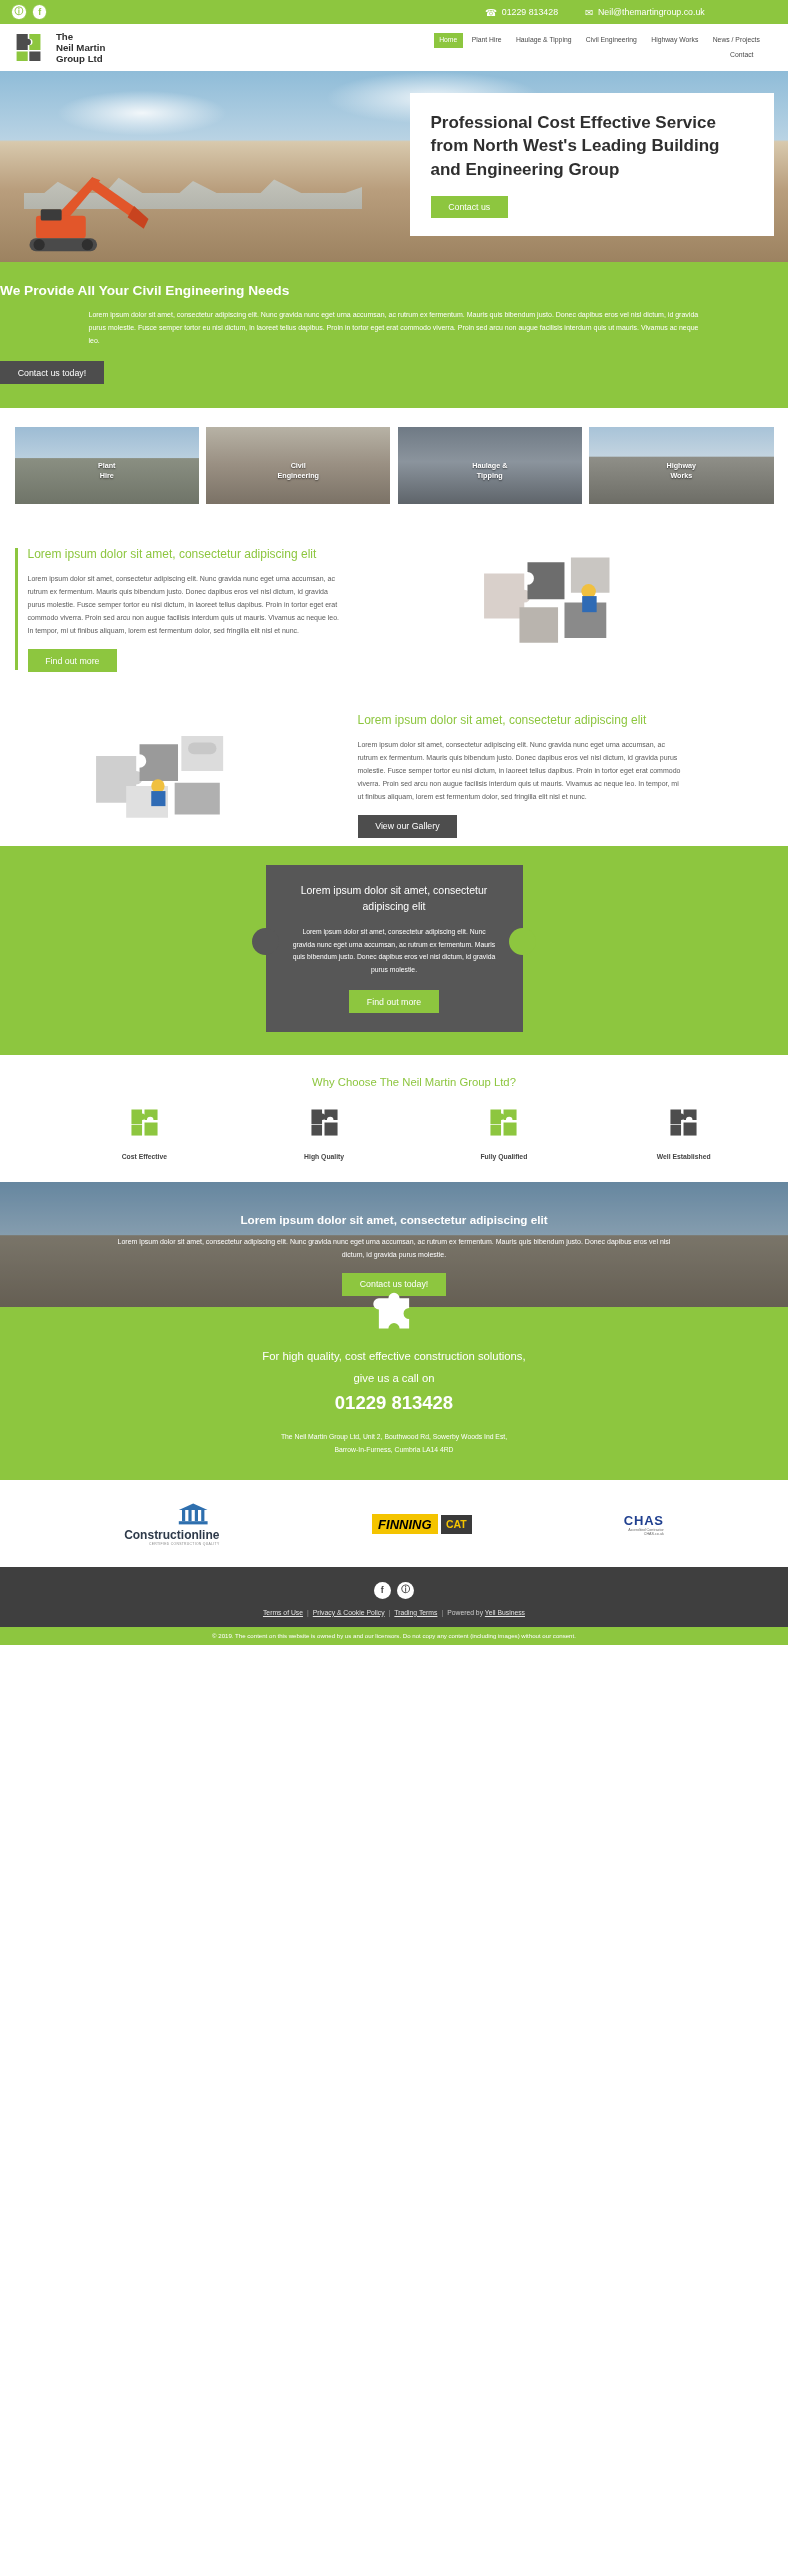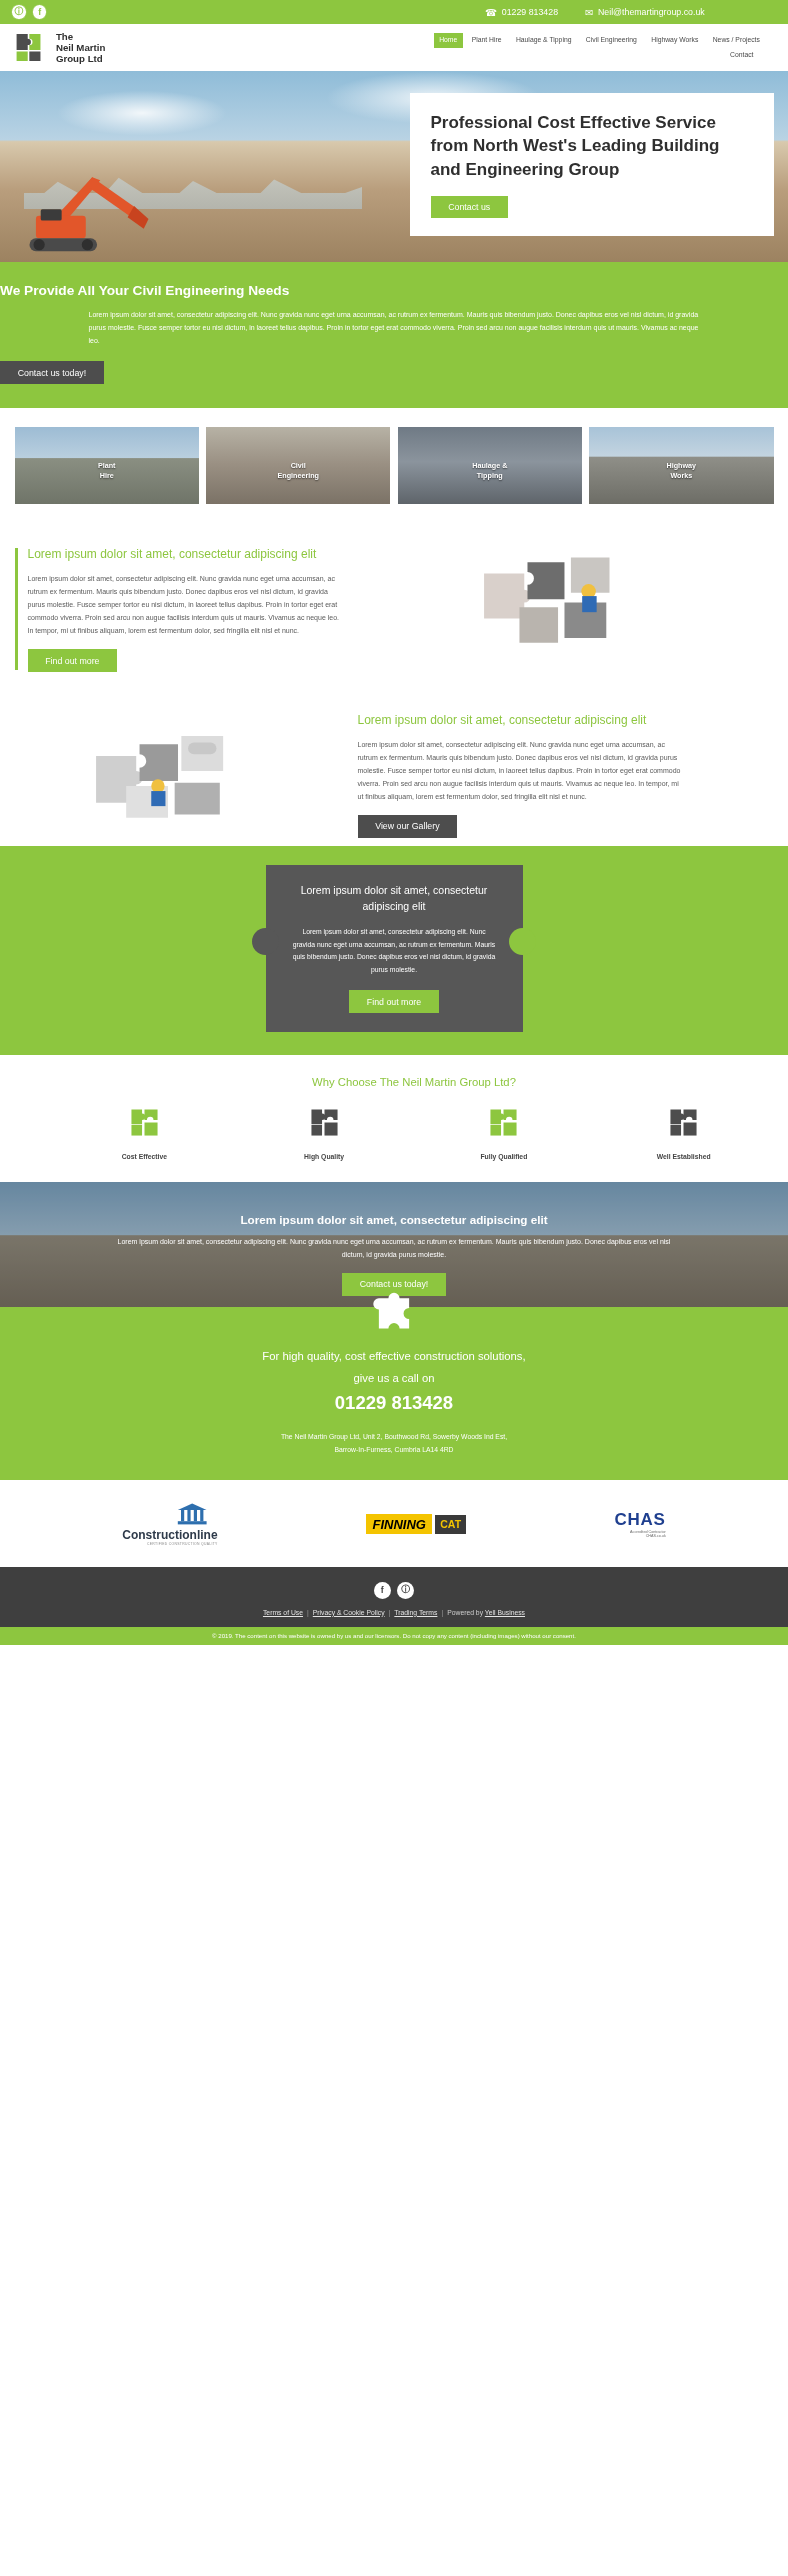--- a/index.html
+++ b/index.html
@@ -468,21 +468,21 @@
       <path d="M2 10 L20 2 L38 10 Z" fill="#2e6fae"></path>
     </svg>
     <div style="font-size:12px;font-weight:bold;color:#2e3a4a">Constructionline</div>
     <div style="font-size:3.4px;color:#8a8a8a;letter-spacing:0.3px">CERTIFIED CONSTRUCTION QUALITY</div>
   </div>
   <div class="logo-box" style="display:flex;align-items:center;gap:3.2px">
     <span style="background:#f4c400;color:#000;font-size:13px;font-weight:bold;font-style:italic;padding:2.4px 6.4px">FINNING</span>
     <span style="background:#3a3a3a;color:#f4c400;font-size:10.5px;font-weight:bold;padding:3.2px 4.8px">CAT</span>
   </div>
   <div class="logo-box">
-    <div style="font-size:17px;font-weight:bold;color:#1f3f8f;letter-spacing:0.8px">CHAS</div>
+    <div style="font-size:13px;font-weight:bold;color:#1f3f8f;letter-spacing:0.8px">CHAS</div>
     <div style="font-size:3.7px;color:#6a6a6a;white-space:pre-line">Accredited Contractor
 CHAS.co.uk</div>
   </div>
 </div>
 
 <div class="footer-dark">
   <div class="f-social">
     <span class="f-circ">f</span>
     <span class="f-circ">ⓘ</span>
   </div>

